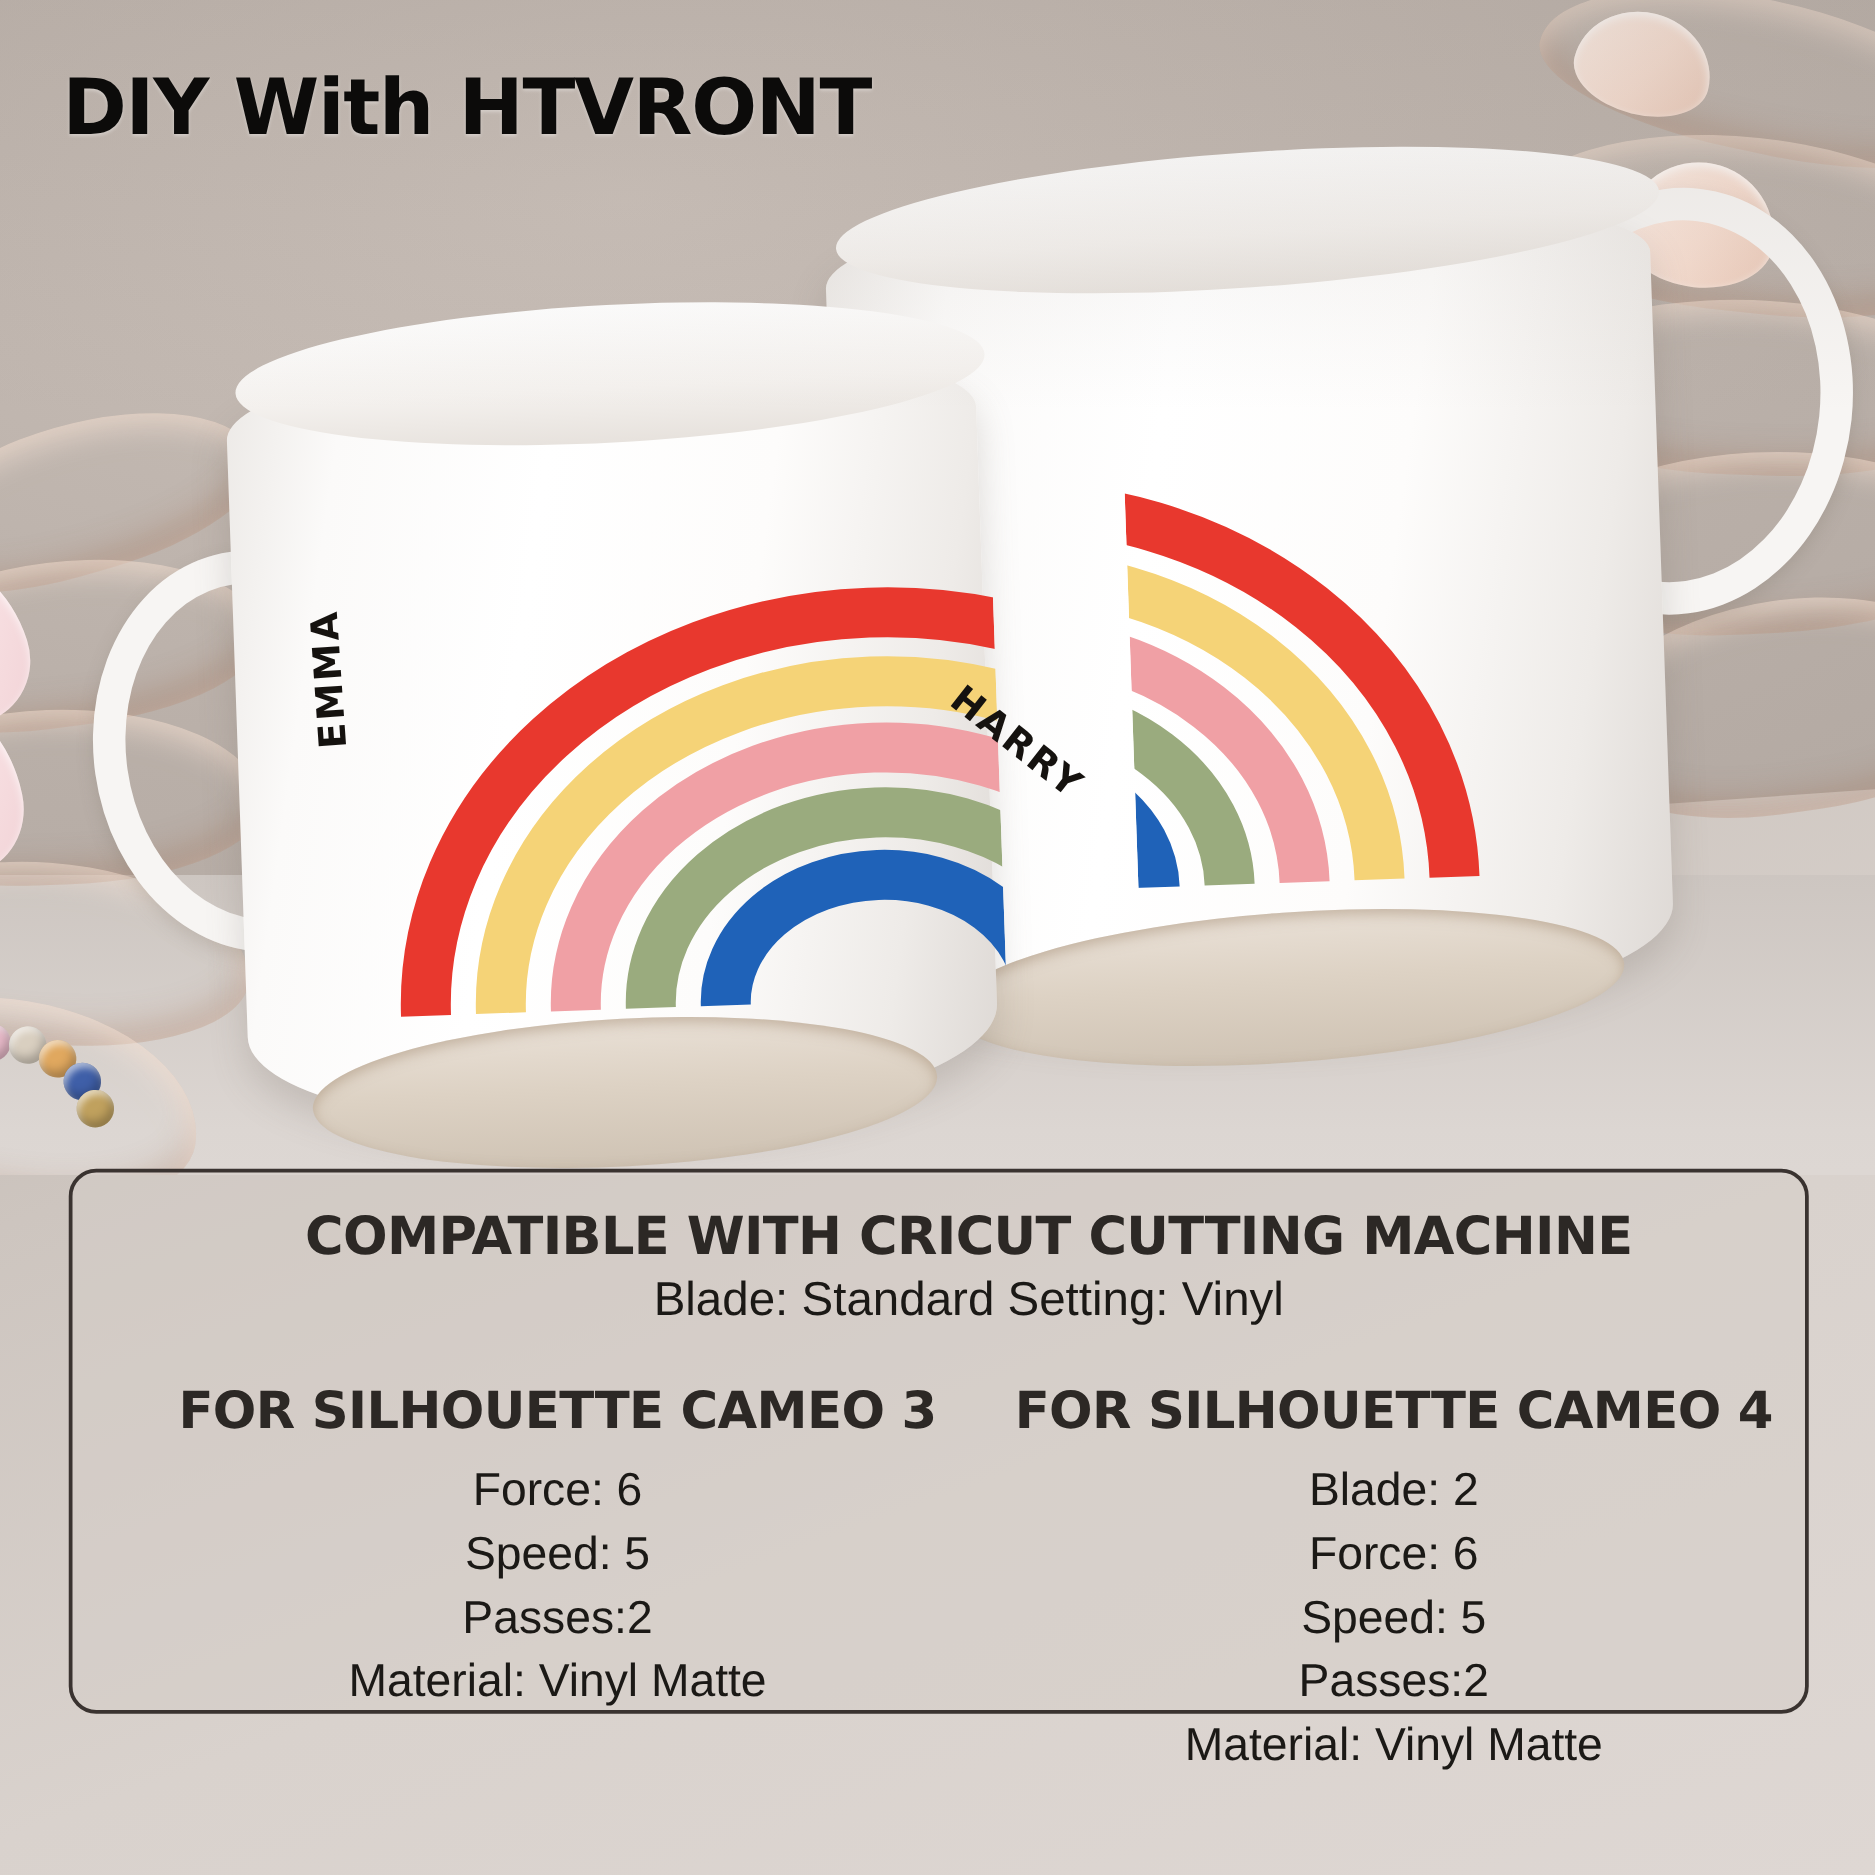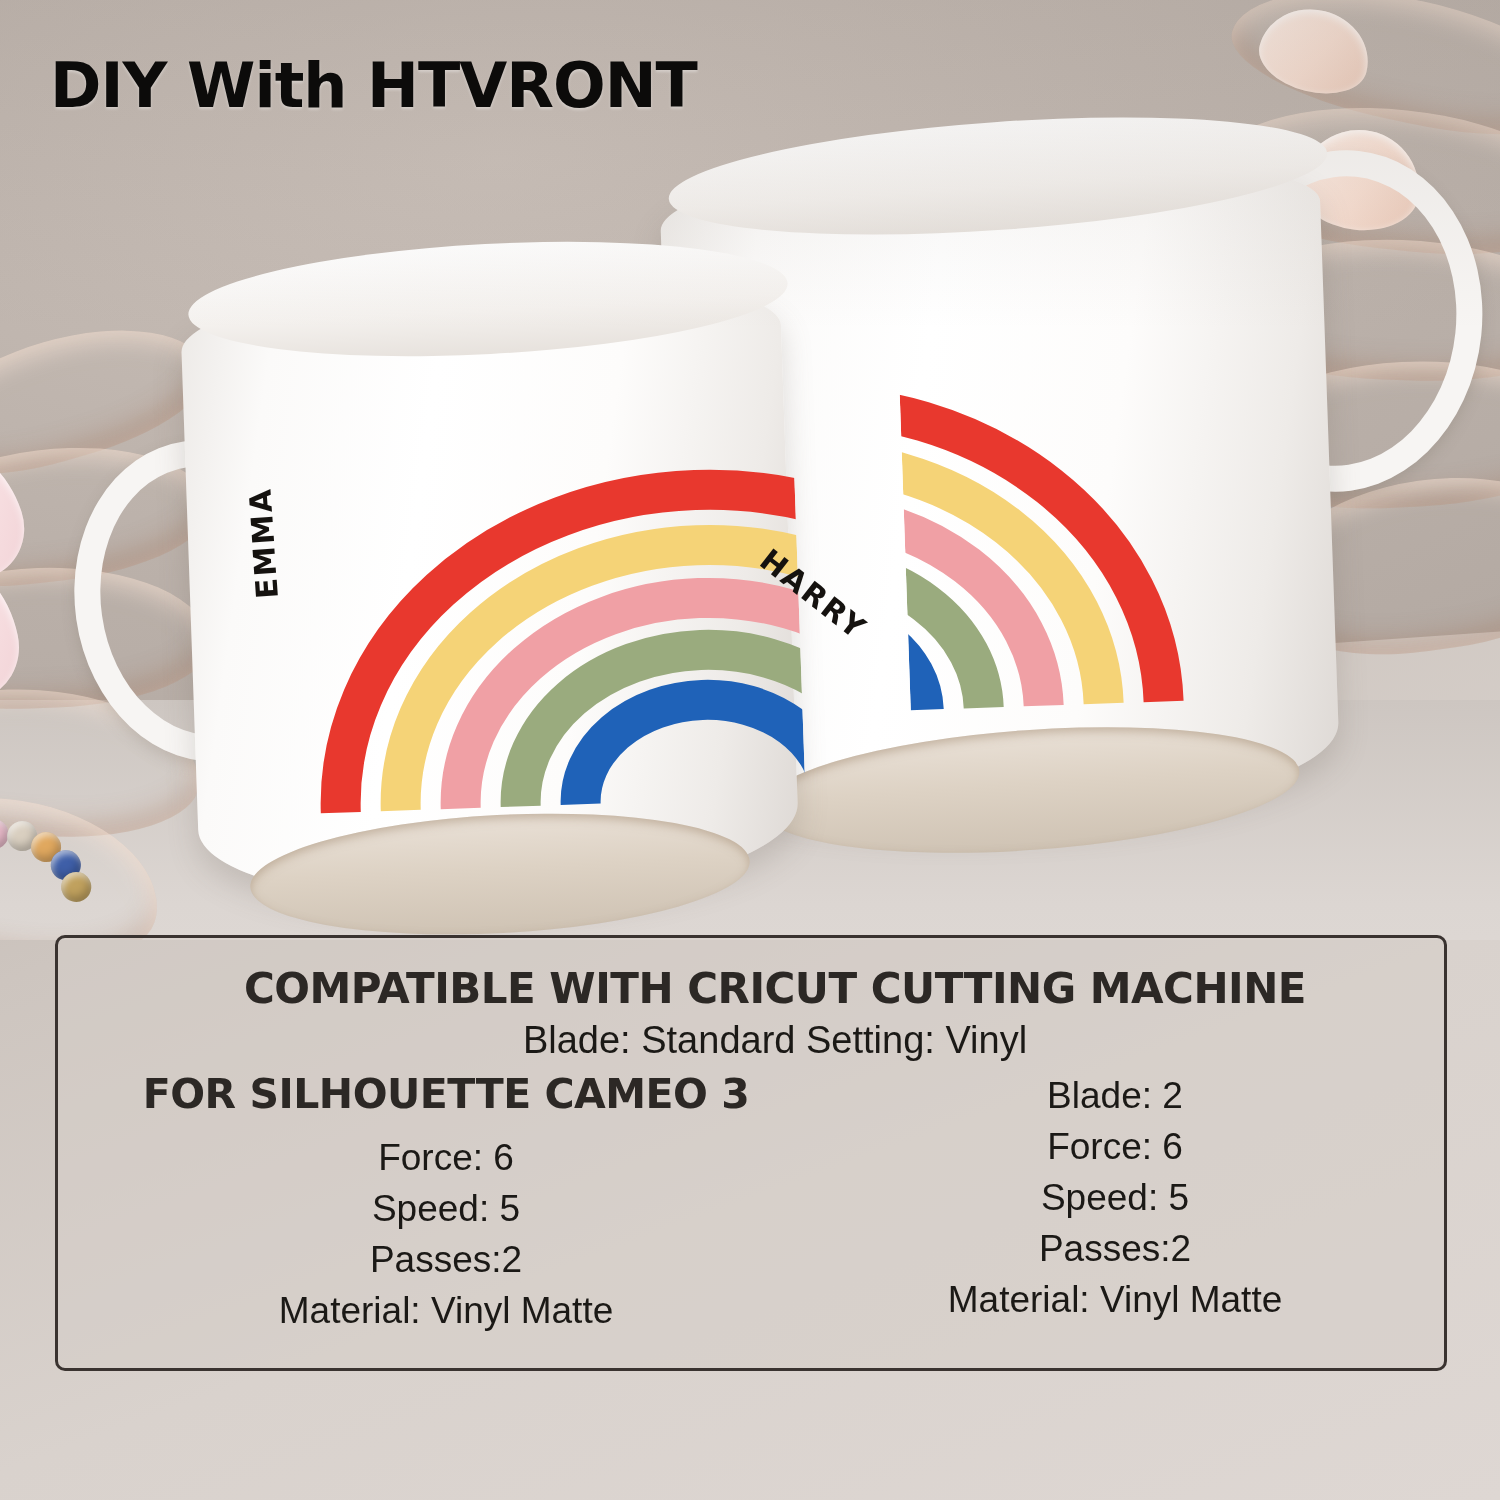--- a/index.html
+++ b/index.html
@@ -154,33 +154,33 @@
     font-family:"DejaVu Sans", sans-serif;
     font-weight:700;font-size:62px;line-height:1;
     color:#0c0b0a;letter-spacing:-1px;
     z-index:40;
     text-shadow:0 2px 3px rgba(255,255,255,.35);
   }
 
   
   #info-panel{
     position:absolute;left:55px;top:935px;width:1392px;height:436px;
-    border:3px solid #3a3330;border-radius:10px;
+    border:3px solid #3a3330;border-radius:22px;
     background:rgba(214,206,201,.55);
     box-sizing:border-box;
     z-index:30;
   }
   .panel-inner{padding:26px 0 0 48px;}
   #compat-heading{
     font-family:"DejaVu Sans", sans-serif;
     font-weight:700;font-size:42px;letter-spacing:-.5px;
     color:#2c2825;margin:0 0 6px 0;
   }
   #compat-sub{
-    font-size:38px;color:#1b1916;margin:0 0 8px 0;
+    font-size:38px;color:#1b1916;margin:0 0 42px 0;
     font-family:"Liberation Sans", sans-serif;
   }
   .cols{display:flex;}
   .col{width:680px;margin-left:11px;}
   .col h3{
     font-family:"DejaVu Sans", sans-serif;
     font-weight:700;font-size:41px;letter-spacing:-.5px;
     color:#2c2825;margin:0 0 14px 0;
   }
   .col .row{
@@ -281,20 +281,21 @@
 
         <div class="col">
           <h3>FOR SILHOUETTE CAMEO 3</h3>
           <div class="row">Force: 6</div>
           <div class="row">Speed: 5</div>
           <div class="row">Passes:2</div>
           <div class="row">Material: Vinyl Matte</div>
         </div>
 
         <div class="col">
+          <h3>FOR SILHOUETTE CAMEO 4</h3>
           <div class="row">Blade: 2</div>
           <div class="row">Force: 6</div>
           <div class="row">Speed: 5</div>
           <div class="row">Passes:2</div>
           <div class="row">Material: Vinyl Matte</div>
         </div>
 
       </div>
     </div>
   </div>

